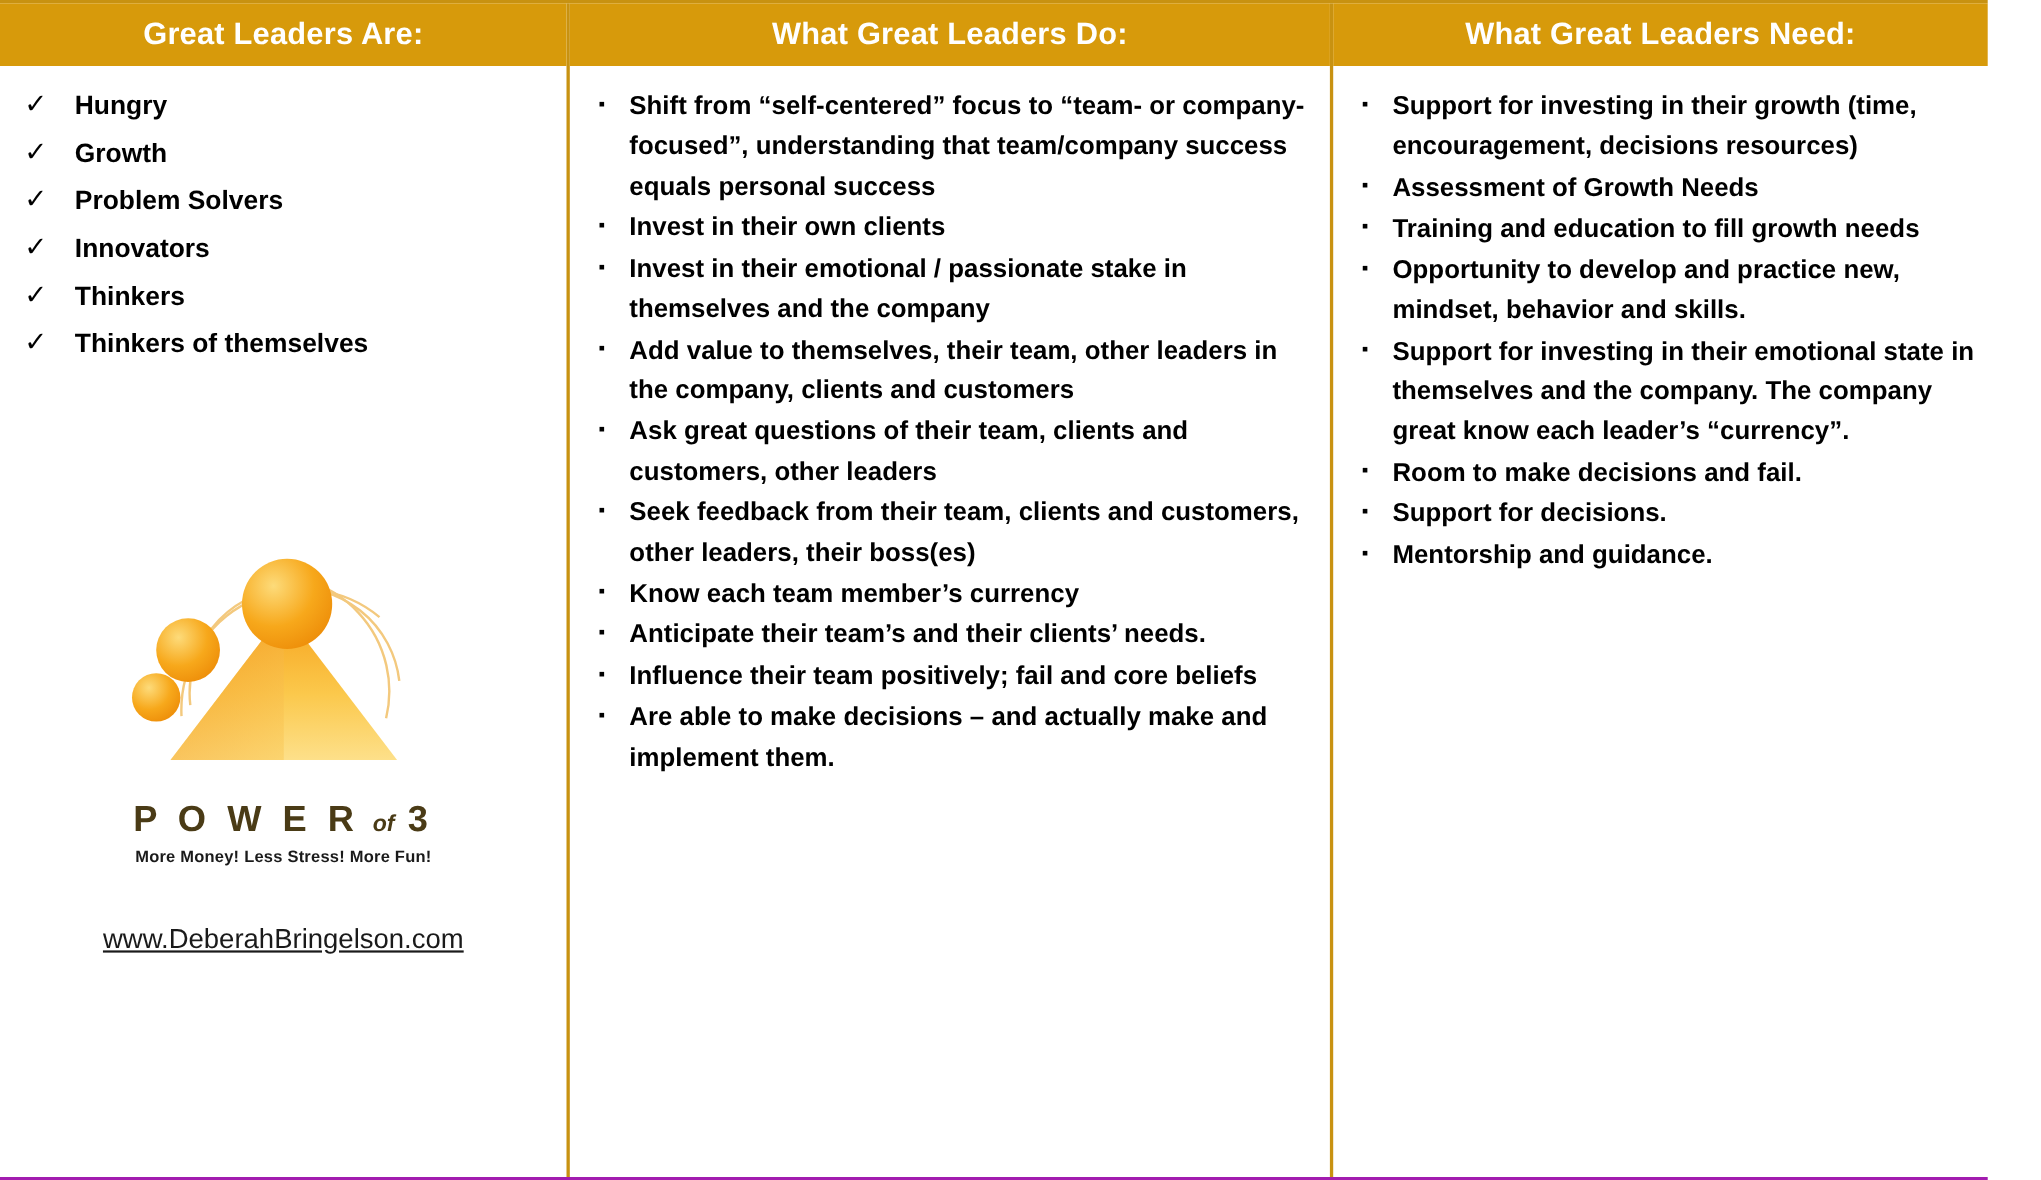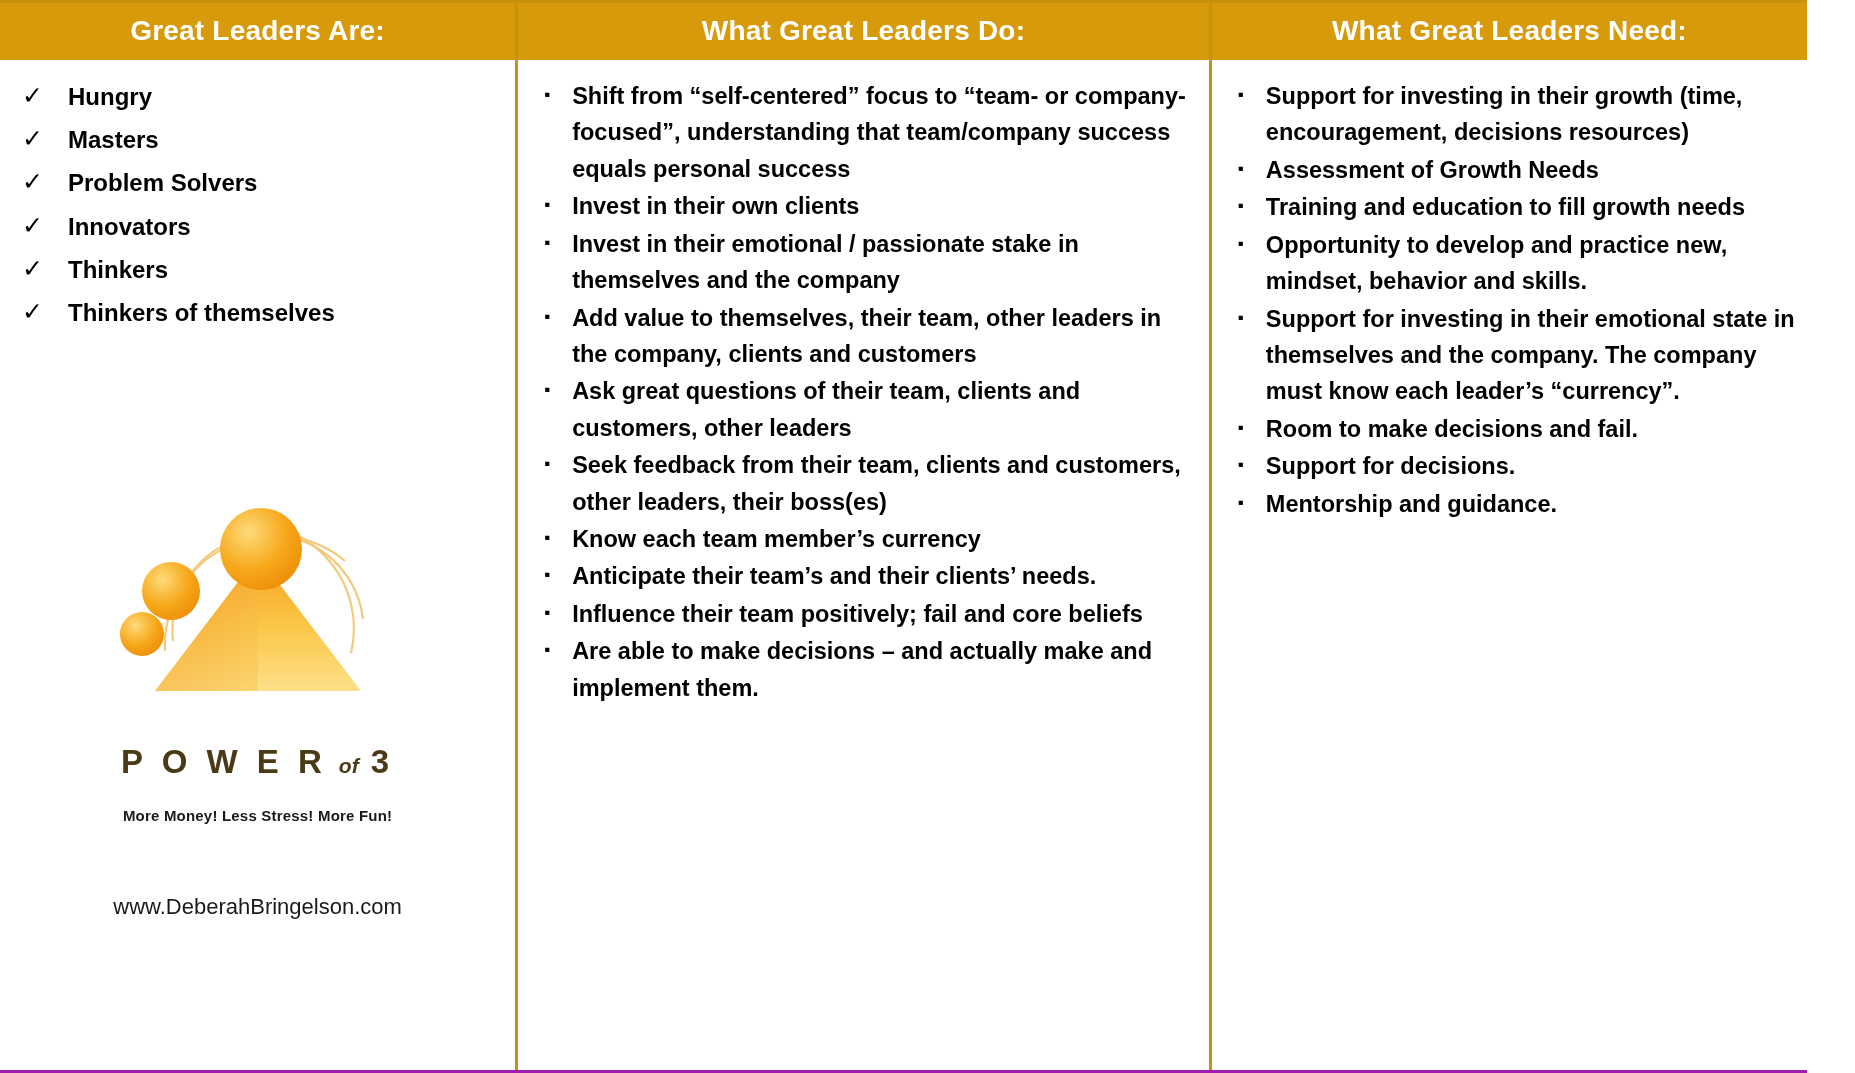--- a/index.html
+++ b/index.html
@@ -113,21 +113,20 @@
   .col-3 ul.bullets li {
     margin-bottom: 1px;
   }
 
   
   .logo-wrap {
     margin-top: 170px;
     display: flex;
     flex-direction: column;
     align-items: center;
-    gap: 18px;
   }
   .logo-graphic {
     position: relative;
     width: 290px;
     height: 230px;
   }
   .logo-graphic svg { display: block; }
 
   .logo-word {
     margin-top: -6px;
@@ -150,42 +149,43 @@
   }
   .logo-tag {
     margin-top: 8px;
     font-weight: bold;
     font-size: 15px;
     color: #1a1a1a;
     letter-spacing: 0.2px;
   }
   .logo-url {
     margin-top: 52px;
-    font-size: 22px;
+    font-size: 25px;
     color: #1a1a1a;
     font-family: "Liberation Sans", sans-serif;
+    text-decoration: underline;
   }
 </style>
 </head>
 <body>
 
 <div class="sheet">
   <div class="table">
 
     <div class="col col-1">
       <div class="col-header">Great Leaders Are:</div>
       <div class="col-body">
         <ul class="bullets">
           <li>
             <span class="mark-check">✓</span>
             <span class="check-text">Hungry</span>
           </li>
           <li>
             <span class="mark-check">✓</span>
-            <span class="check-text">Masters</span>
+            <span class="check-text">Growth</span>
           </li>
           <li>
             <span class="mark-check">✓</span>
             <span class="check-text">Problem Solvers</span>
           </li>
           <li>
             <span class="mark-check">✓</span>
             <span class="check-text">Innovators</span>
           </li>
           <li>
@@ -304,21 +304,21 @@
           <li>
             <span class="mark-square">▪</span>
             <span class="sq-text">Training and education to fill growth needs</span>
           </li>
           <li>
             <span class="mark-square">▪</span>
             <span class="sq-text">Opportunity to develop and practice new, mindset, behavior and skills.</span>
           </li>
           <li>
             <span class="mark-square">▪</span>
-            <span class="sq-text">Support for investing in their emotional state in themselves and the company. The company must know each leader’s “currency”.</span>
+            <span class="sq-text">Support for investing in their emotional state in themselves and the company. The company great know each leader’s “currency”.</span>
           </li>
           <li>
             <span class="mark-square">▪</span>
             <span class="sq-text">Room to make decisions and fail.</span>
           </li>
           <li>
             <span class="mark-square">▪</span>
             <span class="sq-text">Support for decisions.</span>
           </li>
           <li>

